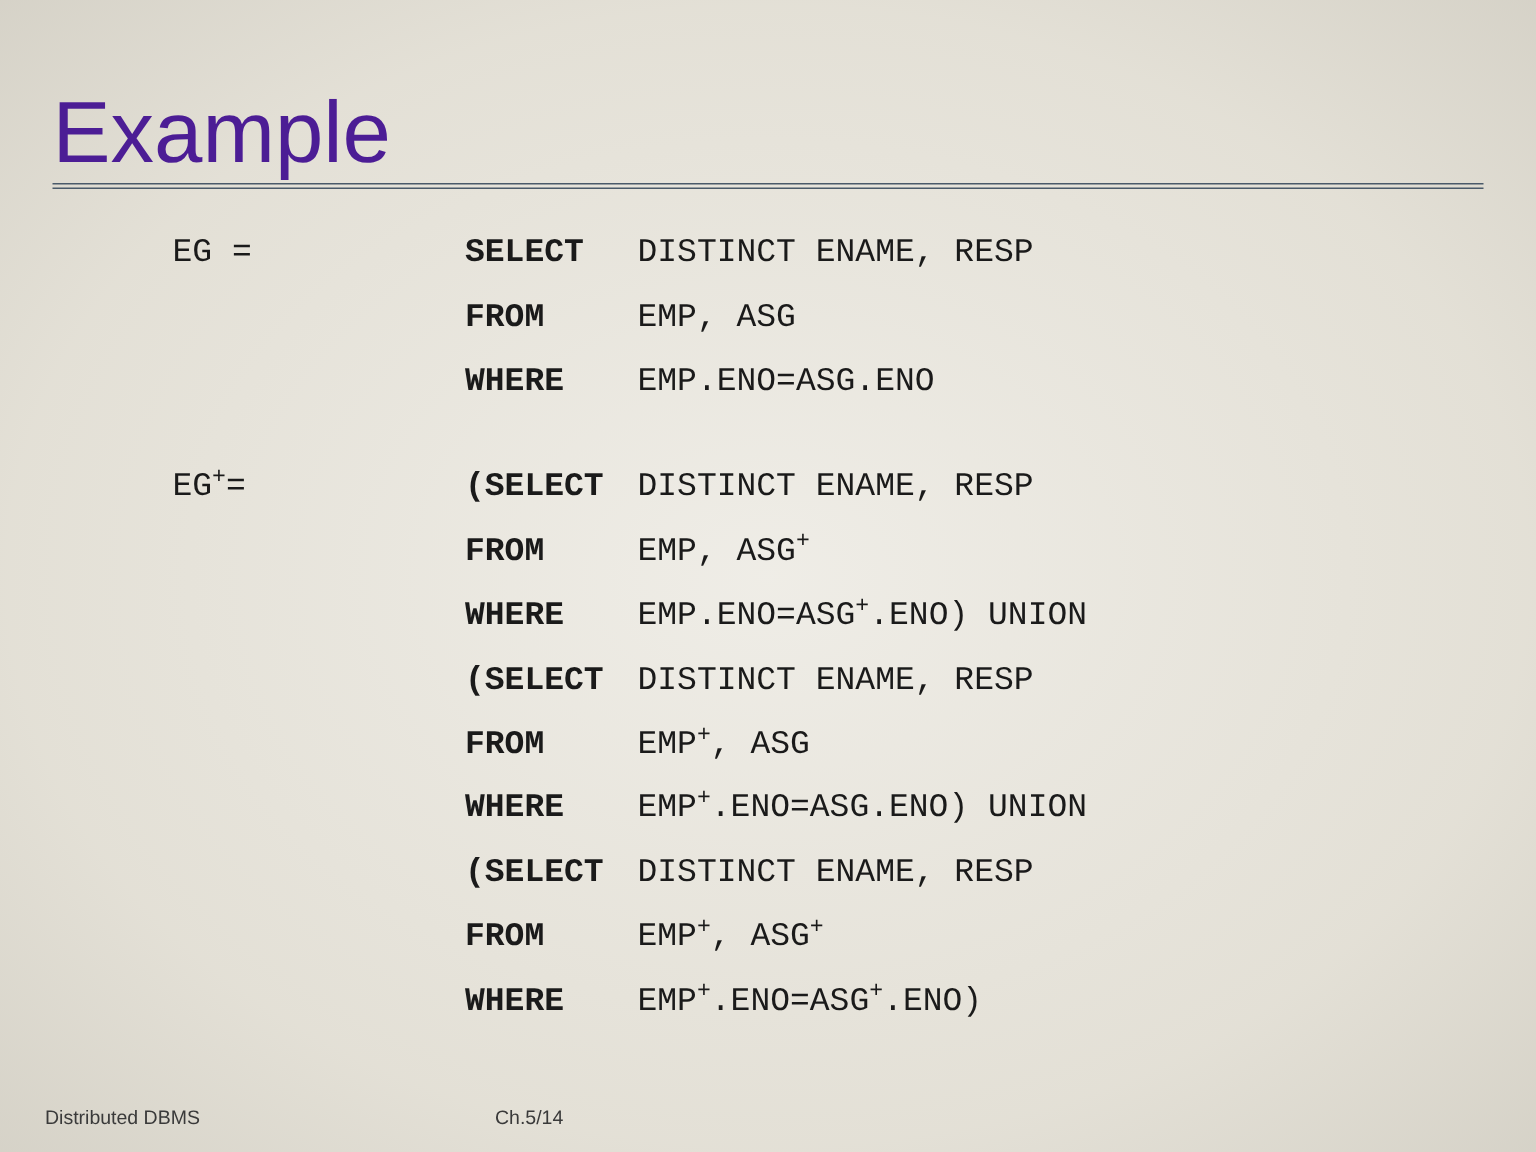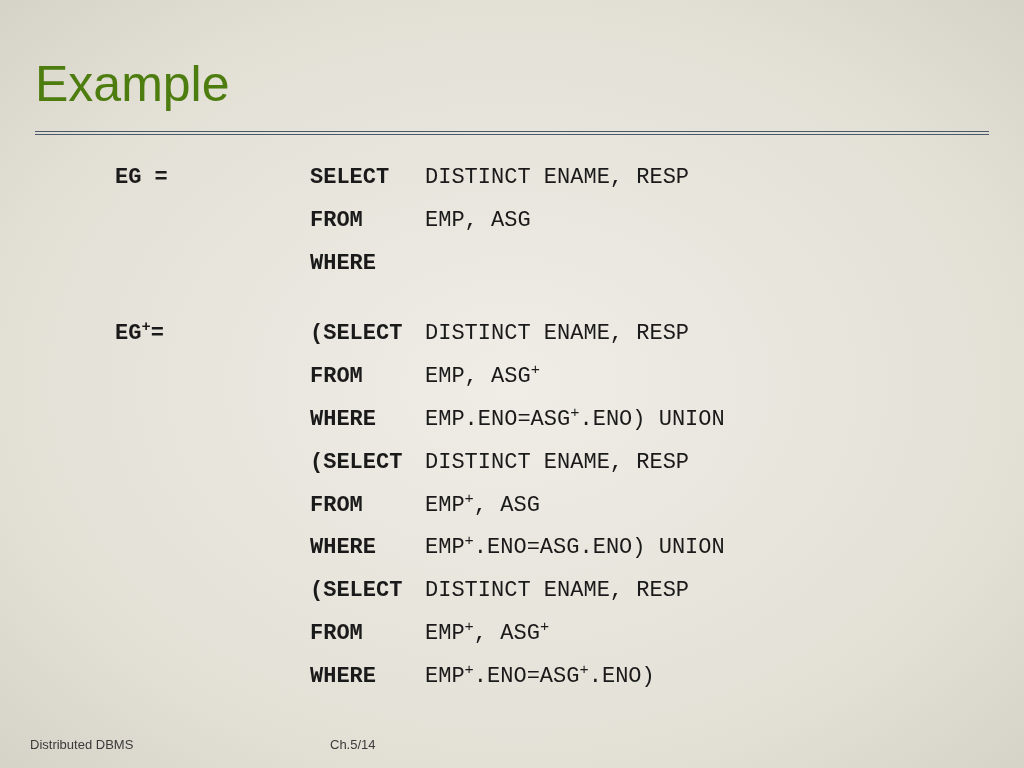--- a/index.html
+++ b/index.html
@@ -12,24 +12,23 @@
     position: relative;
     color: #1a2b3c;
   }
   .slide {
     width: 1024px;
     height: 768px;
     padding: 55px 35px 0 35px;
     position: relative;
   }
   .title {
-    font-size: 50px;
+    font-size: 58px;
     font-weight: 400;
-    color: #4d7c0f;
-    margin-bottom: 18px;
+    color: #4c1d95;
     letter-spacing: 0px;
   }
   .rule {
     height: 4px;
     border-top: 1.5px solid #4a5a6a;
     border-bottom: 1.5px solid #4a5a6a;
     margin-bottom: 28px;
   }
   .content {
     padding-left: 80px;
@@ -38,21 +37,20 @@
     display: flex;
     margin-bottom: 12px;
     font-family: "Courier New", Courier, monospace;
     font-size: 22px;
     line-height: 1.4;
     color: #1a1a1a;
   }
   .col-label {
     width: 195px;
     flex-shrink: 0;
-    font-weight: bold;
   }
   .col-kw {
     width: 115px;
     flex-shrink: 0;
     font-weight: bold;
   }
   .col-rest {
     flex: 1;
   }
   .spacer { height: 28px; }
@@ -85,20 +83,21 @@
         <div class="col-rest">DISTINCT ENAME, RESP</div>
       </div>
       <div class="row">
         <div class="col-label"></div>
         <div class="col-kw">FROM</div>
         <div class="col-rest">EMP, ASG</div>
       </div>
       <div class="row">
         <div class="col-label"></div>
         <div class="col-kw">WHERE</div>
+        <div class="col-rest">EMP.ENO=ASG.ENO</div>
       </div>
       <div class="spacer"></div>
       <div class="row">
         <div class="col-label">EG<span class="sup">+</span>=</div>
         <div class="col-kw">(<span class="kw">SELECT</span></div>
         <div class="col-rest">DISTINCT ENAME, RESP</div>
       </div>
       <div class="row">
         <div class="col-label"></div>
         <div class="col-kw">FROM</div>

